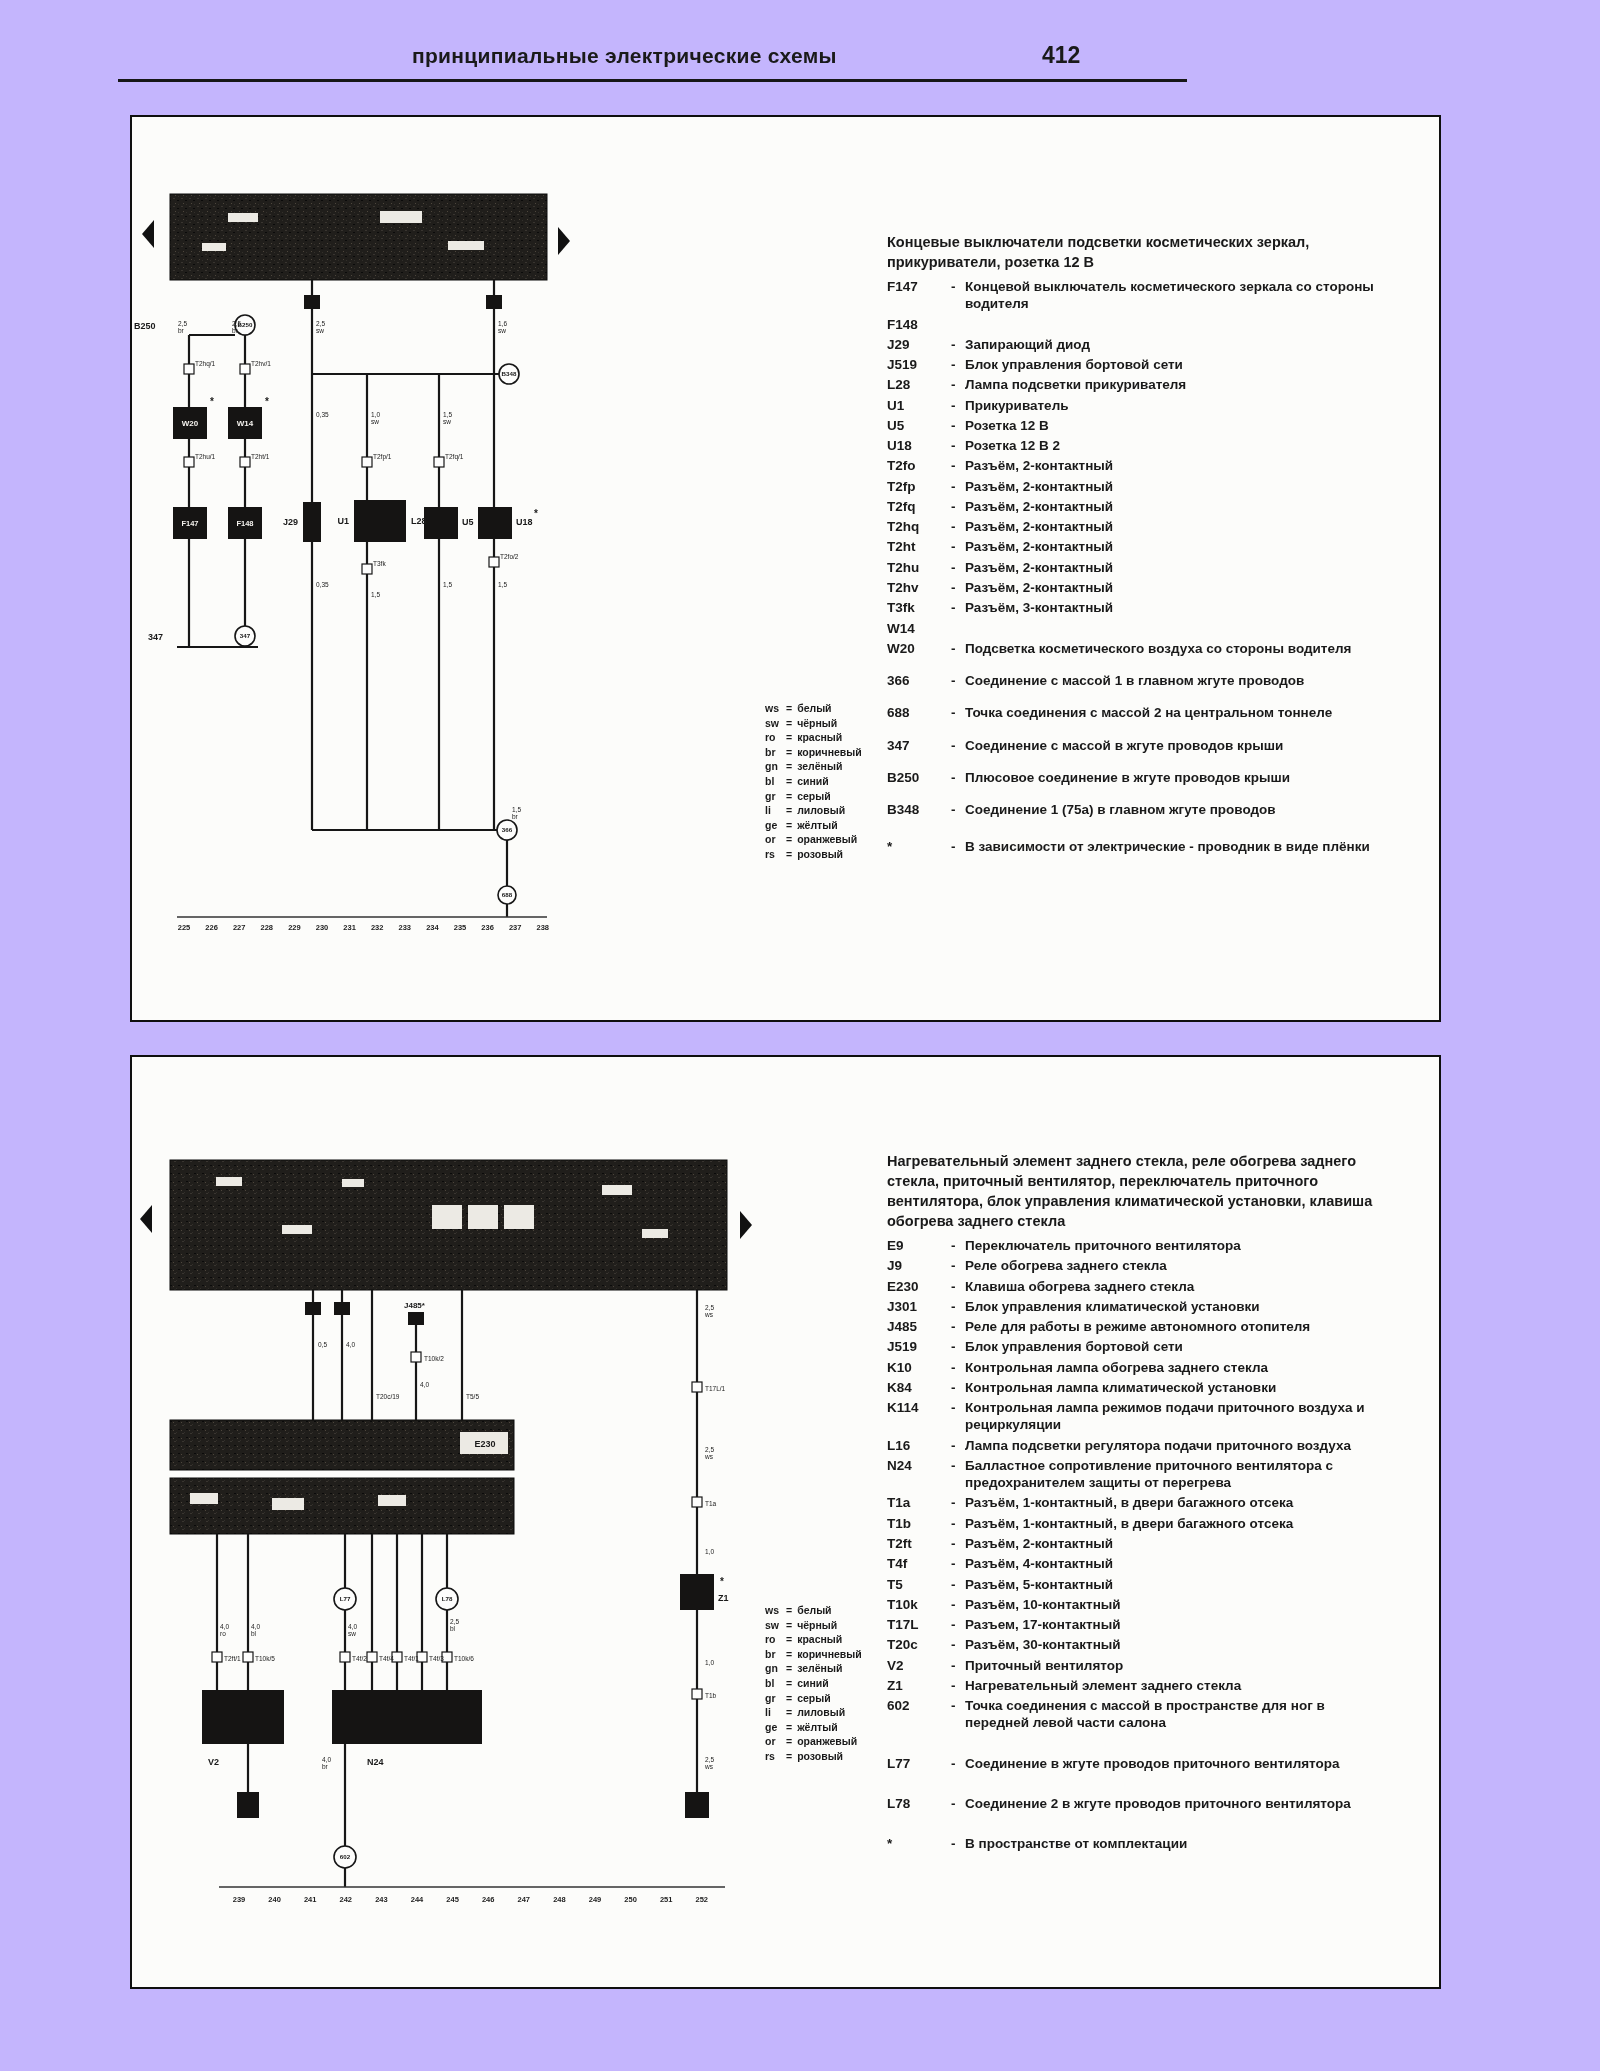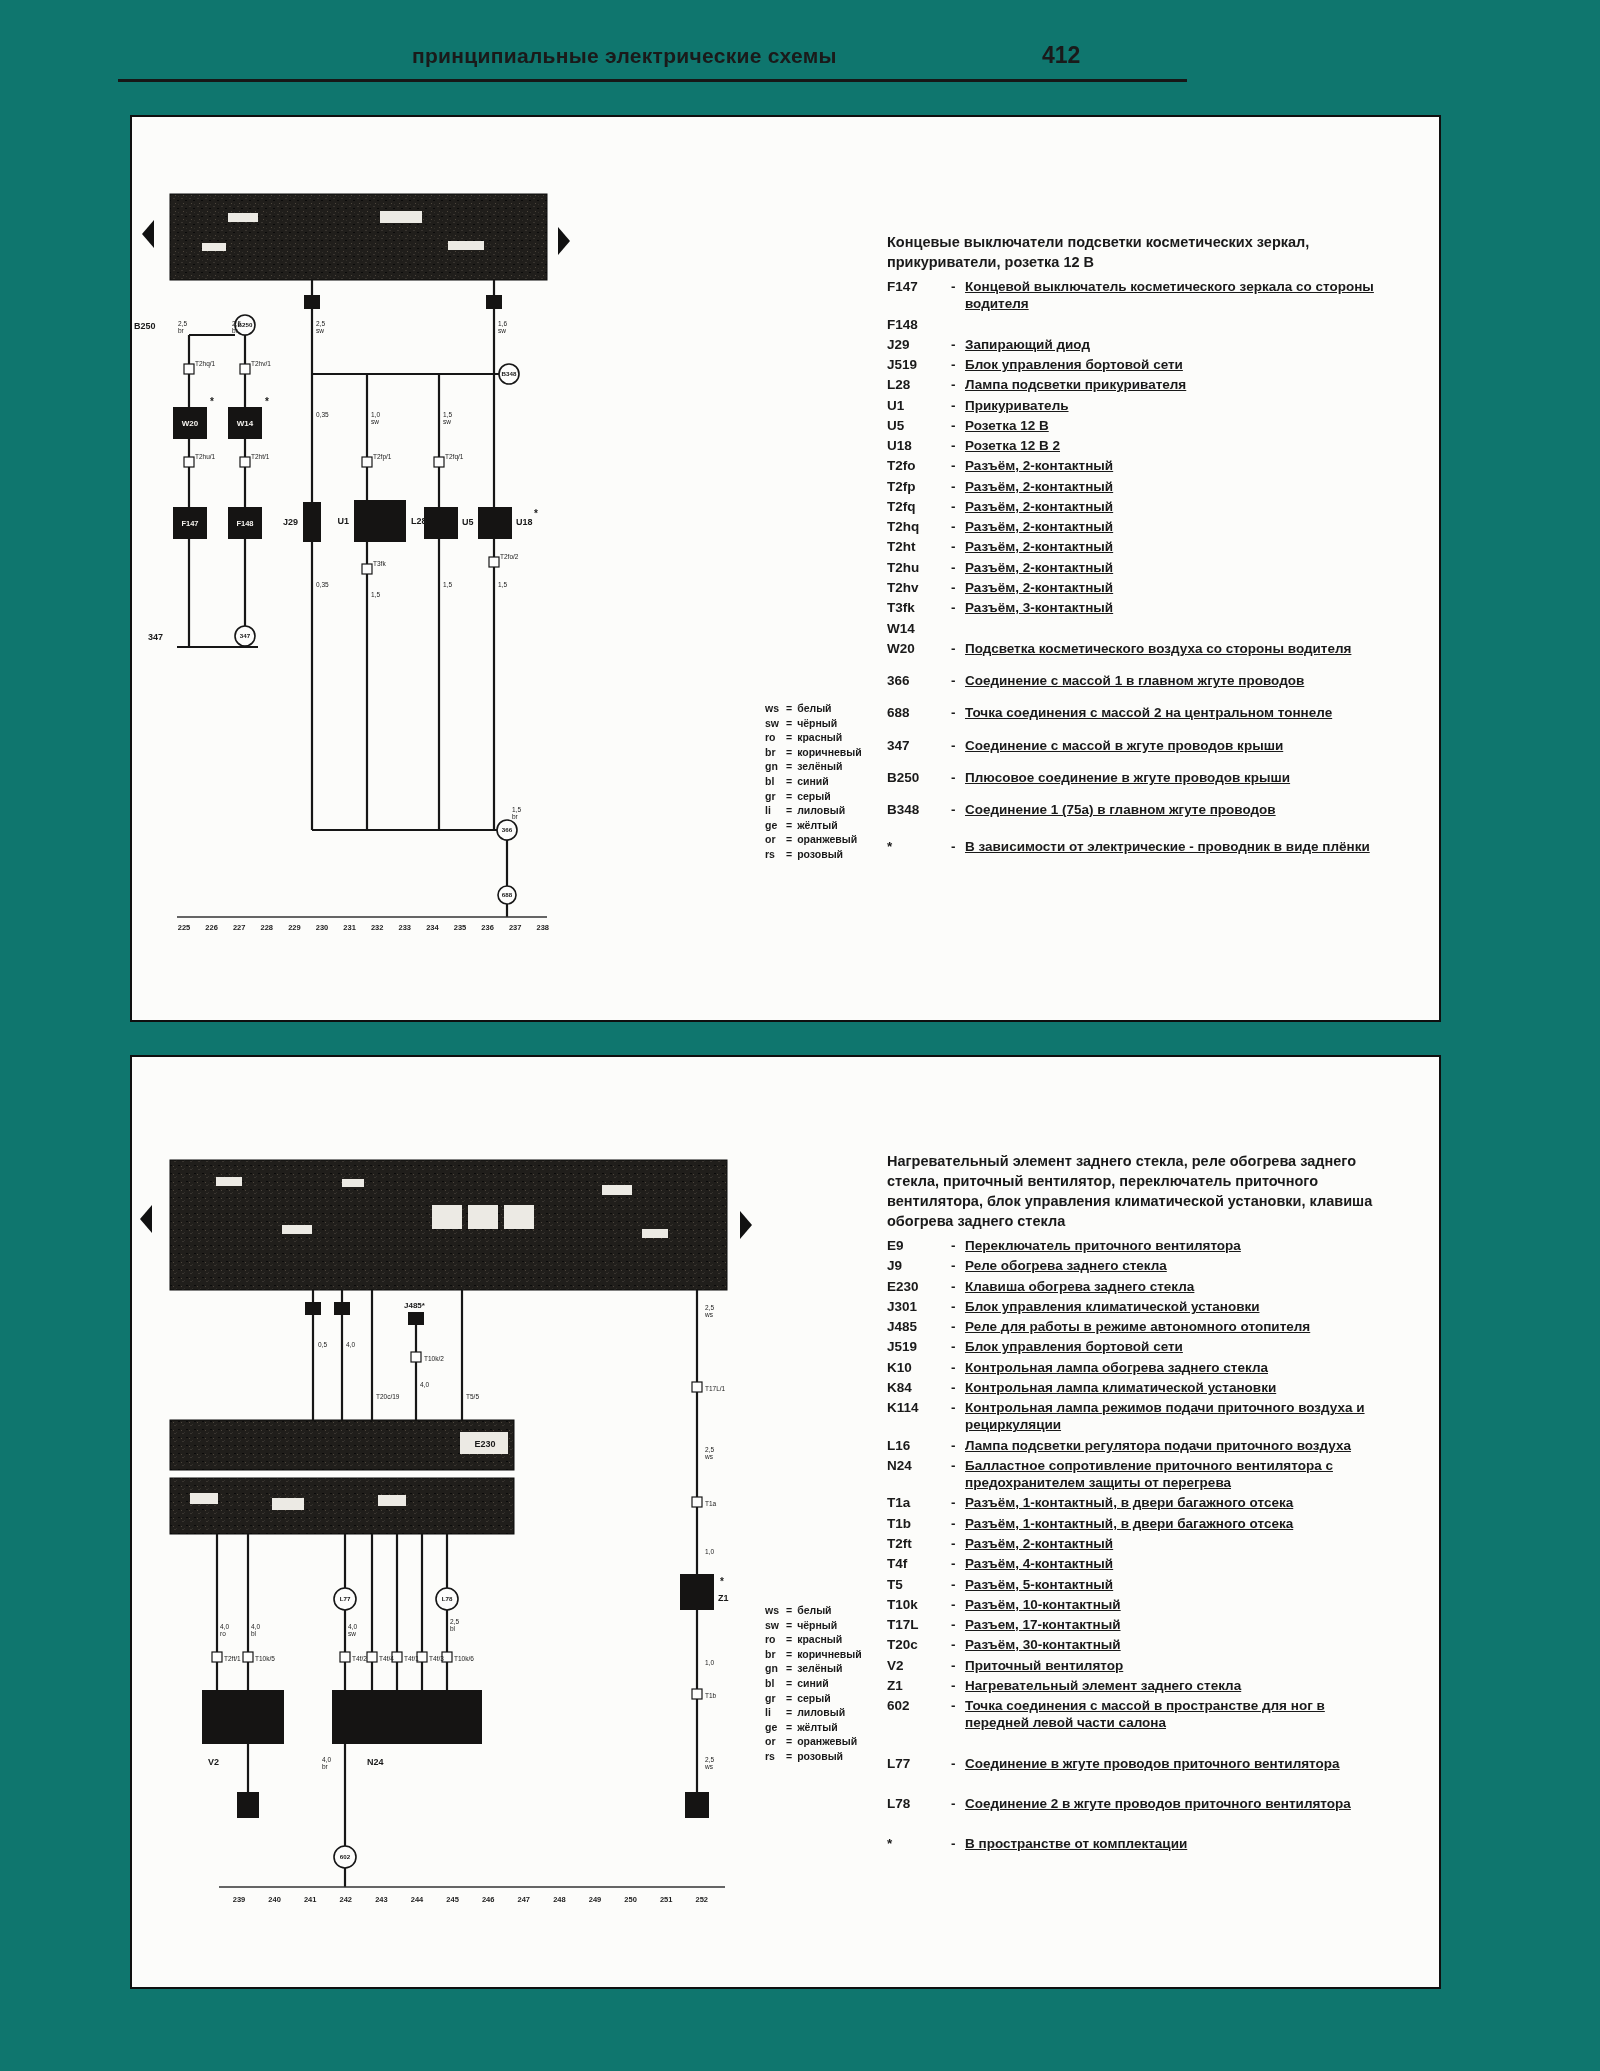--- a/index.html
+++ b/index.html
@@ -1,35 +1,35 @@
 <!DOCTYPE html>
 <html><head>
 <meta charset="utf-8">
 <style>
   html,body{margin:0;padding:0;background:#d9d9d6;}
-  .sheet{position:relative;width:1600px;height:2071px;margin:0 auto;background:#0f766e;
+  .sheet{position:relative;width:1600px;height:2071px;margin:0 auto;background:#c4b5fd;
          font-family:"Liberation Sans",sans-serif;color:#1a1a1a;overflow:hidden;}
   
   .hdr-title{position:absolute;left:412px;top:44px;font-size:21px;font-weight:700;letter-spacing:.3px;}
   .hdr-num{position:absolute;left:1042px;top:42px;font-size:23px;font-weight:700;}
   .hdr-rule{position:absolute;left:118px;top:79px;width:1069px;height:3px;background:#171717;}
   
   .panel{position:absolute;left:130px;width:1307px;border:2px solid #0f0f0f;background:#fcfcfa;}
   #panel1{top:115px;height:903px;}
   #panel2{top:1055px;height:930px;}
   svg.diag{position:absolute;left:0;top:0;display:block;}
   svg.diag text{font-family:"Liberation Sans",sans-serif;}
   
   .legend{position:absolute;left:755px;width:505px;margin-top:12px;}
   #panel1 .legend{top:103px;}
   #panel2 .legend{top:82px;}
   .legend-title{font-size:14.5px;font-weight:700;line-height:1.38;margin-bottom:6px;}
   .entry{display:grid;grid-template-columns:62px 1fr;font-size:13.5px;font-weight:700;line-height:1.28;margin-bottom:3px;}
   .entry .code{white-space:nowrap;}
-  .entry .desc{position:relative;padding-left:16px;text-decoration:underline;}
+  .entry .desc{position:relative;padding-left:16px;}
   .entry .desc::before{content:"-";position:absolute;left:2px;}
   .entry.connection{margin-top:15px;}
   .entry.note{margin-top:20px;}
   .entry.spaced{margin-top:23px;}
   
   .colors{position:absolute;left:633px;width:118px;}
   #panel1 .colors{top:586px;}
   #panel2 .colors{top:548px;}
   .crow{display:flex;font-size:10.5px;font-weight:700;line-height:1.05;margin-bottom:3.6px;}
   .crow .ccode{width:21px;}

